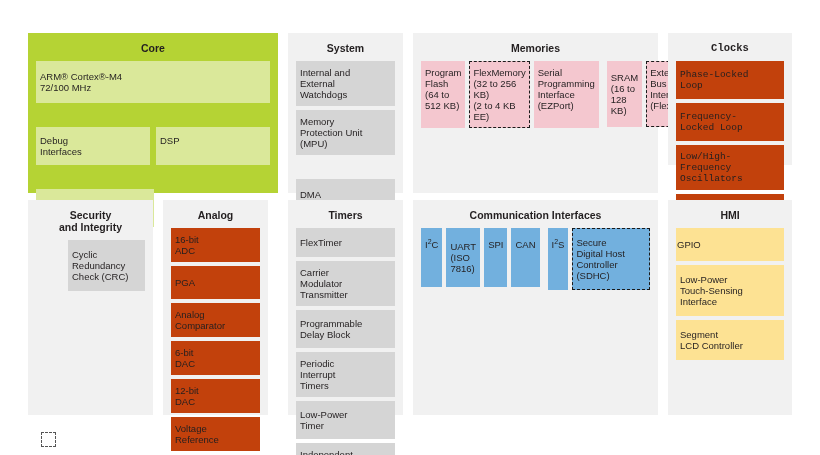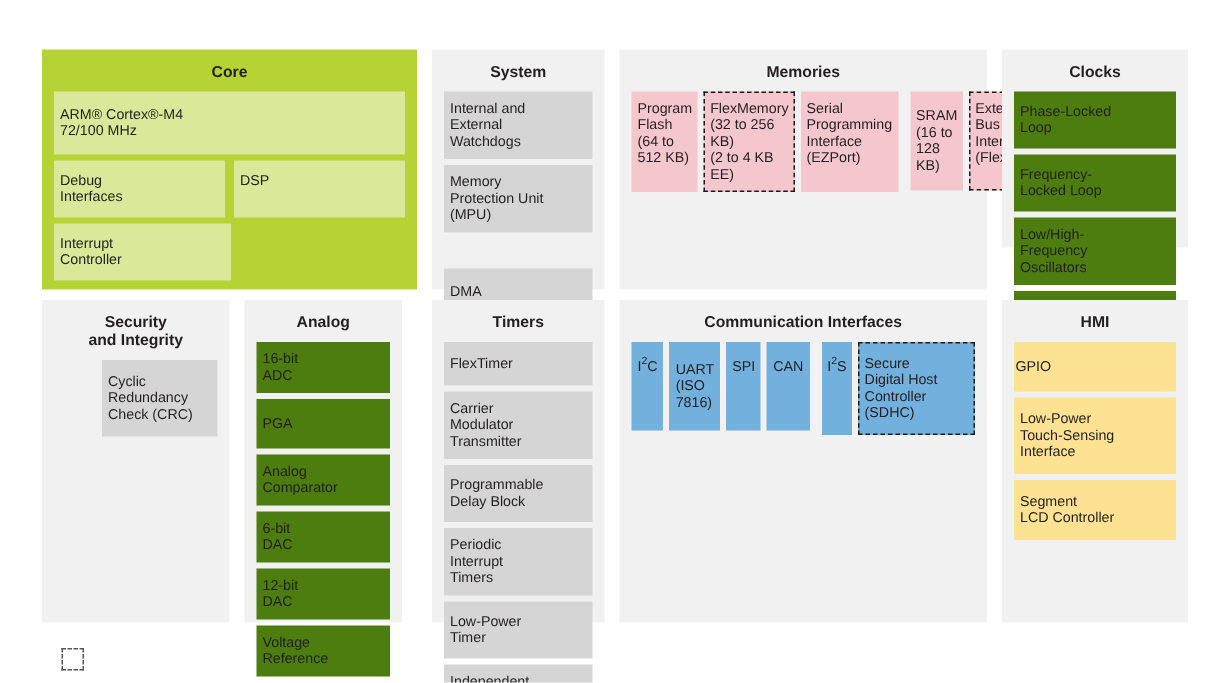--- a/index.html
+++ b/index.html
@@ -54,29 +54,29 @@
     padding:5px 3px;
     white-space:pre-line;
     border:1px solid transparent;
   }
   .block.dashed{
     border:1px dashed #1a1a1a;
   }
   .c-core-inner{background:#dae89a;}
   .c-gray{background:#d5d5d5;}
   .c-pink{background:#f4c7cf;}
-  .c-orange{background:#4d7c0f;}
+  .c-orange{background:#c2410c;}
   .c-blue{background:#72b0de;}
   .c-yellow{background:#fde293;}
 
   
   .panel.core{background:#b5d334;}
   .panel.core .panel-title{color:#231f20;}
 
-  .core-row{display:flex;gap:6px;}
+  .core-row{display:flex;gap:6px;margin-top:20px;}
   .core-row > .block{flex:1;}
 
   .legend{
     position:absolute;
     left:28px;
     top:432px;
     display:flex;
     align-items:center;
     gap:9px;
     flex-direction:column;
@@ -147,21 +147,21 @@
       <div class="col">
         <div class="block c-pink" style="padding:10px 3px;">SRAM
 (16 to 128 KB)</div>
         <div class="block c-pink dashed">External
 Bus Interface
 (FlexBus)</div>
       </div>
     </div>
   </div>
 
-  <div class="panel" style="left:668px;top:33px;width:124px;height:132px;">
+  <div class="panel" style="left:668px;top:33px;width:124px;height:132px;font-family:Liberation Mono, monospace;">
     <div class="panel-title">Clocks</div>
     <div class="blocks">
       <div class="block c-orange" style="padding:7px 3px;">Phase-Locked
 Loop</div>
       <div class="block c-orange" style="padding:7px 3px;">Frequency-
 Locked Loop</div>
       <div class="block c-orange">Low/High-
 Frequency
 Oscillators</div>
       <div class="block c-orange">Internal

